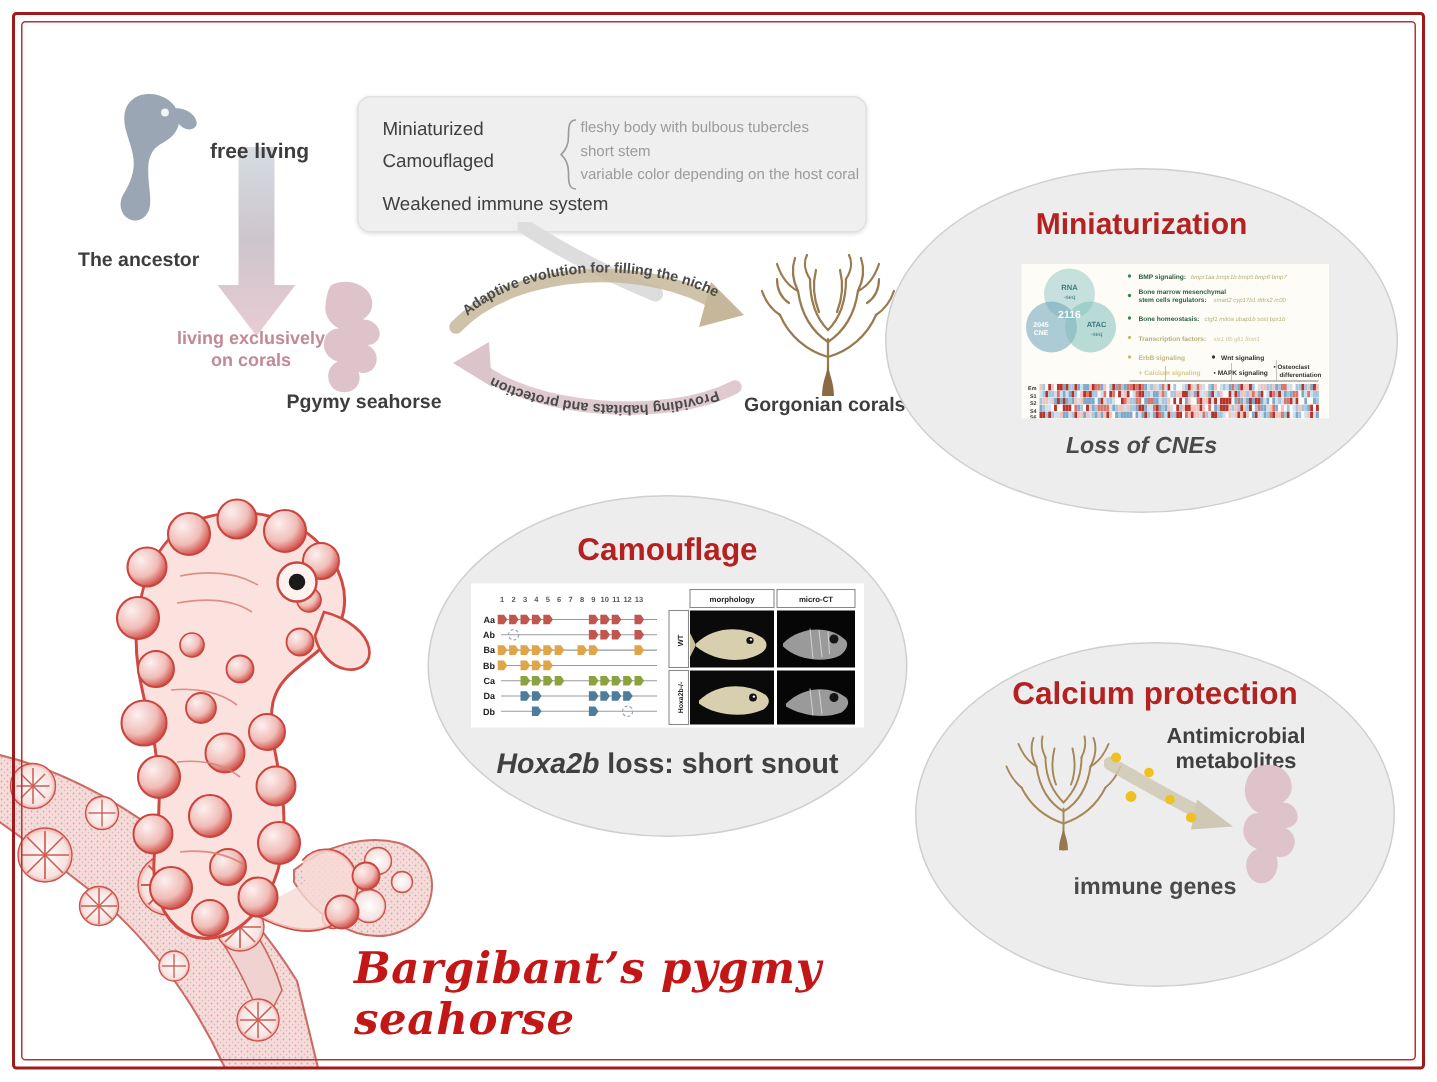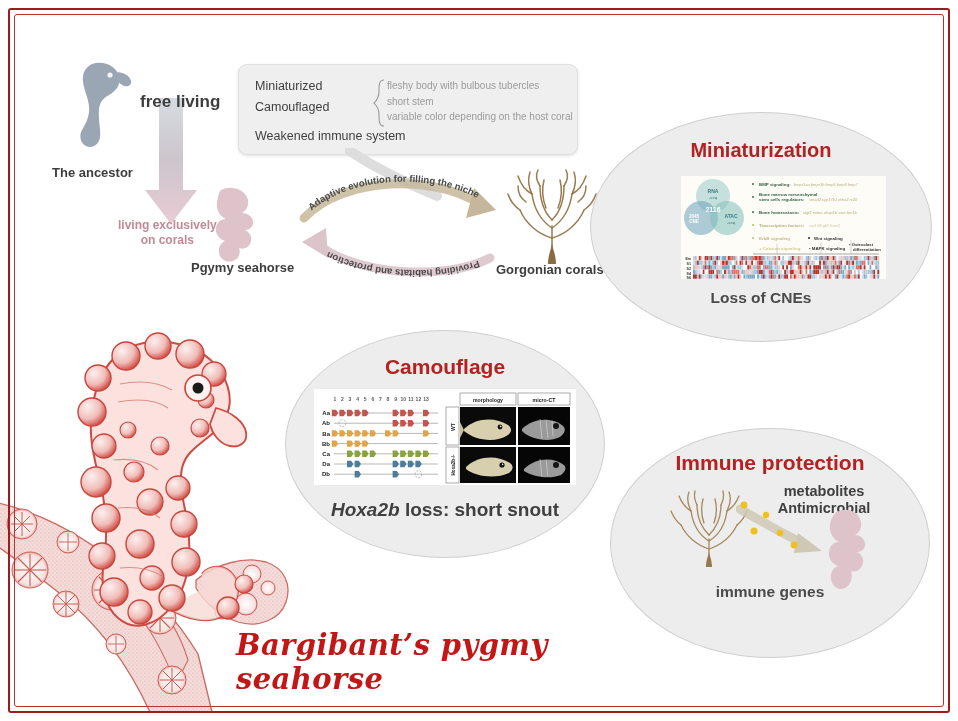--- a/index.html
+++ b/index.html
@@ -58,21 +58,21 @@
     position:absolute;width:100%;text-align:center;font-weight:bold;
     color:#b42121;white-space:nowrap;
   }
   .panel-caption{
     position:absolute;width:100%;text-align:center;font-weight:bold;
     color:#4a4a4a;line-height:18px;
   }
 
   #panel-miniaturization{left:590px;top:112px;width:340px;height:228px;}
   #panel-miniaturization .panel-title{top:26px;font-size:20px;}
-  #panel-miniaturization .panel-caption{top:176px;font-size:15.5px;}
+  #panel-miniaturization .panel-caption{top:176px;font-size:15.5px;font-style:italic;}
   .mini-figure{
     position:absolute;left:90px;top:63px;width:205px;height:103px;
     background:#fdfcf7;overflow:hidden;
   }
 
   #panel-camouflage{left:285px;top:330px;width:318px;height:226px;}
   #panel-camouflage .panel-title{top:24px;font-size:21px;}
   #panel-camouflage .panel-caption{top:170px;font-size:19px;color:#404040;}
   .camo-figure{
     position:absolute;left:28px;top:58px;width:262px;height:96px;
@@ -274,21 +274,21 @@
   <svg id="free-living-arrow" viewBox="0 0 56 128">
     <defs>
       <linearGradient id="arrowGrad" x1="0" y1="0" x2="0" y2="1">
         <stop offset="0%" stop-color="#d6dce3"></stop>
         <stop offset="48%" stop-color="#cdc5cc"></stop>
         <stop offset="100%" stop-color="#e8ccd4"></stop>
       </linearGradient>
     </defs>
     <path d="M 16 0 L 40 0 L 40 92 L 54 92 L 28 126 L 2 92 L 16 92 Z" fill="url(#arrowGrad)"></path>
   </svg>
-  <div class="lbl" style="left:140px;top:92px;font-size:17px;">free living</div>
+  <div class="lbl" style="left:140px;top:92px;font-size:14px;">free living</div>
   <div class="lbl pink" style="left:118px;top:218px;font-size:12px;text-align:center;line-height:15px;">
     <div>living exclusively</div>
     <div>on corals</div>
   </div>
 
   <svg id="pygmy-silhouette" viewBox="0 0 70 78">
     <path d="M 24 5 C 34 0 46 4 50 12 C 53 19 50 25 45 28 C 50 28 55 31 56 36
              C 57 41 53 45 48 45 C 52 47 55 51 54 56 C 53 62 47 65 42 63
              C 44 68 42 74 36 76 C 29 78 23 74 22 68 C 21 62 24 58 28 56
              C 22 54 18 49 19 43 C 20 37 24 34 29 34 C 23 31 19 25 20 18
@@ -1015,21 +1015,21 @@
           <path d="M 226 70 L 228 88 M 232 71 L 234 87" stroke="#d8d8d8" stroke-width=".6"></path>
         </g>
       </svg>
     </div>
     <div class="panel-caption">
       <i>Hoxa2b</i><span> loss: short snout</span>
     </div>
   </div>
 
   <div class="panel" id="panel-immune">
-    <div class="panel-title">Immune protection</div>
+    <div class="panel-title">Calcium protection</div>
 
     <svg id="immune-coral" viewBox="0 0 92 78">
       <g fill="none" stroke="#a6875a" stroke-width="1.3" stroke-linecap="round">
         <path d="M 46 78 L 46 50"></path>
         <path d="M 46 52 C 36 46 30 36 28 22"></path>
         <path d="M 46 52 C 56 46 62 36 64 22"></path>
         <path d="M 46 46 C 38 38 34 28 34 16"></path>
         <path d="M 46 46 C 54 38 58 28 58 16"></path>
         <path d="M 46 60 C 34 56 24 48 18 36"></path>
         <path d="M 46 60 C 58 56 68 48 74 36"></path>
@@ -1051,22 +1051,22 @@
       <path d="M 4 8 C 28 22 50 34 70 44" fill="none" stroke="#cfc8b4" stroke-width="9" stroke-linecap="round" opacity=".85"></path>
       <path d="M 62 32 L 86 50 L 58 52 Z" fill="#cfc8b4"></path>
       <circle cx="8" cy="4" r="3.4" fill="#f0c020"></circle>
       <circle cx="30" cy="14" r="3.2" fill="#f0c020"></circle>
       <circle cx="18" cy="30" r="3.6" fill="#f0c020"></circle>
       <circle cx="44" cy="32" r="3.2" fill="#f0c020"></circle>
       <circle cx="58" cy="44" r="3.4" fill="#f0c020"></circle>
     </svg>
 
     <div class="antimicrobial-label">
+      <div>Antimicrobial</div>
       <div>metabolites</div>
-      <div>Antimicrobial</div>
     </div>
 
     <svg id="immune-seahorse" viewBox="0 0 58 84">
       <path d="M 20 5 C 29 0 40 4 43 12 C 46 19 43 25 38 28 C 43 28 47 31 48 36
                C 49 41 45 45 40 45 C 44 47 47 51 46 56 C 45 62 39 66 34 64
                C 36 70 34 78 28 81 C 21 84 15 79 14 72 C 13 66 16 61 21 59
                C 15 57 11 51 12 45 C 13 38 17 35 22 35 C 16 32 12 25 13 18
                C 14 11 17 7 20 5 Z" fill="#dec3cb"></path>
     </svg>
 

